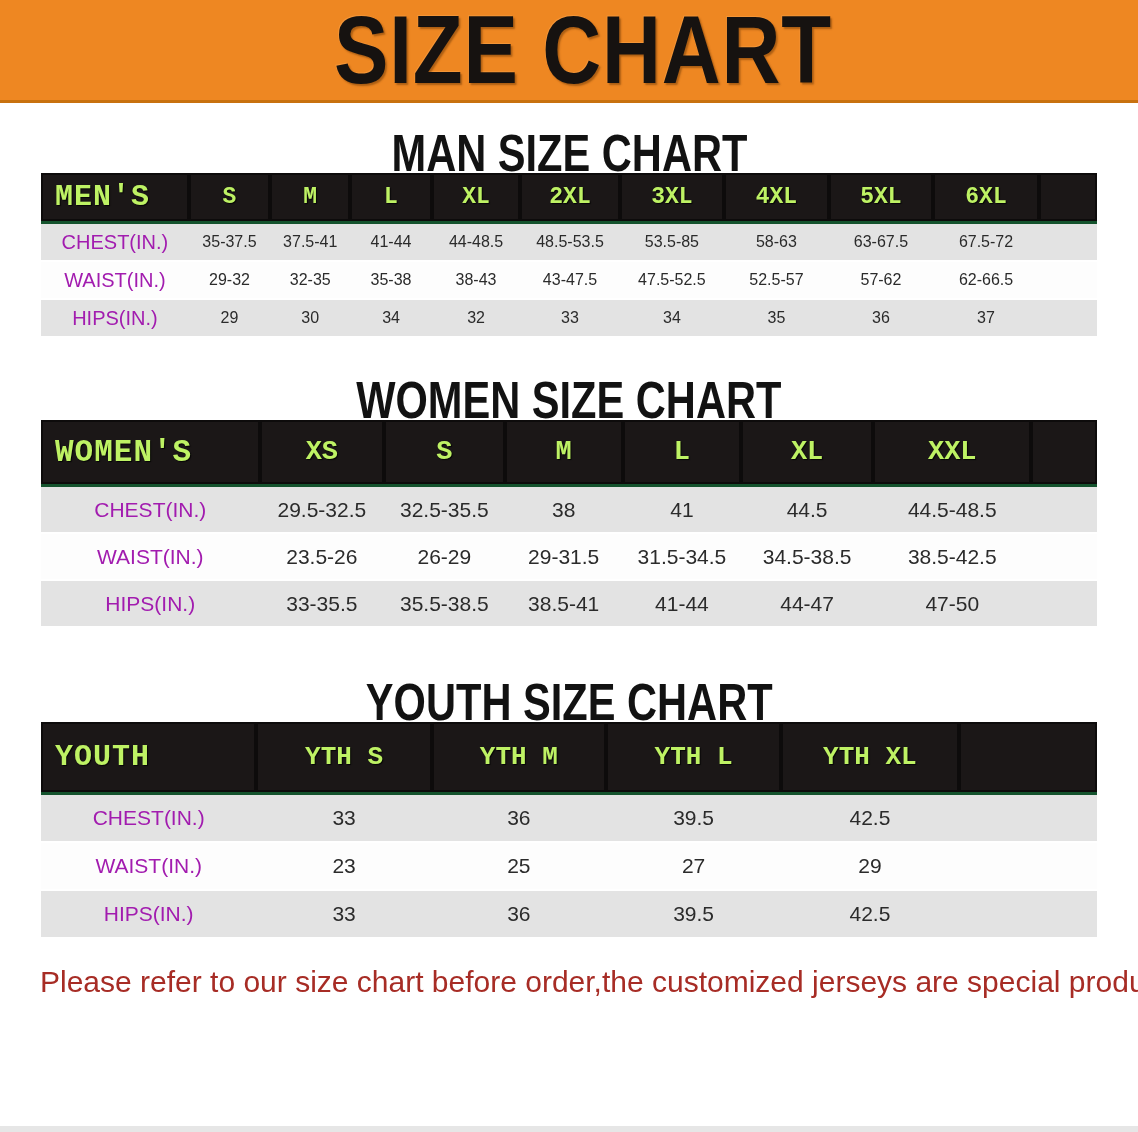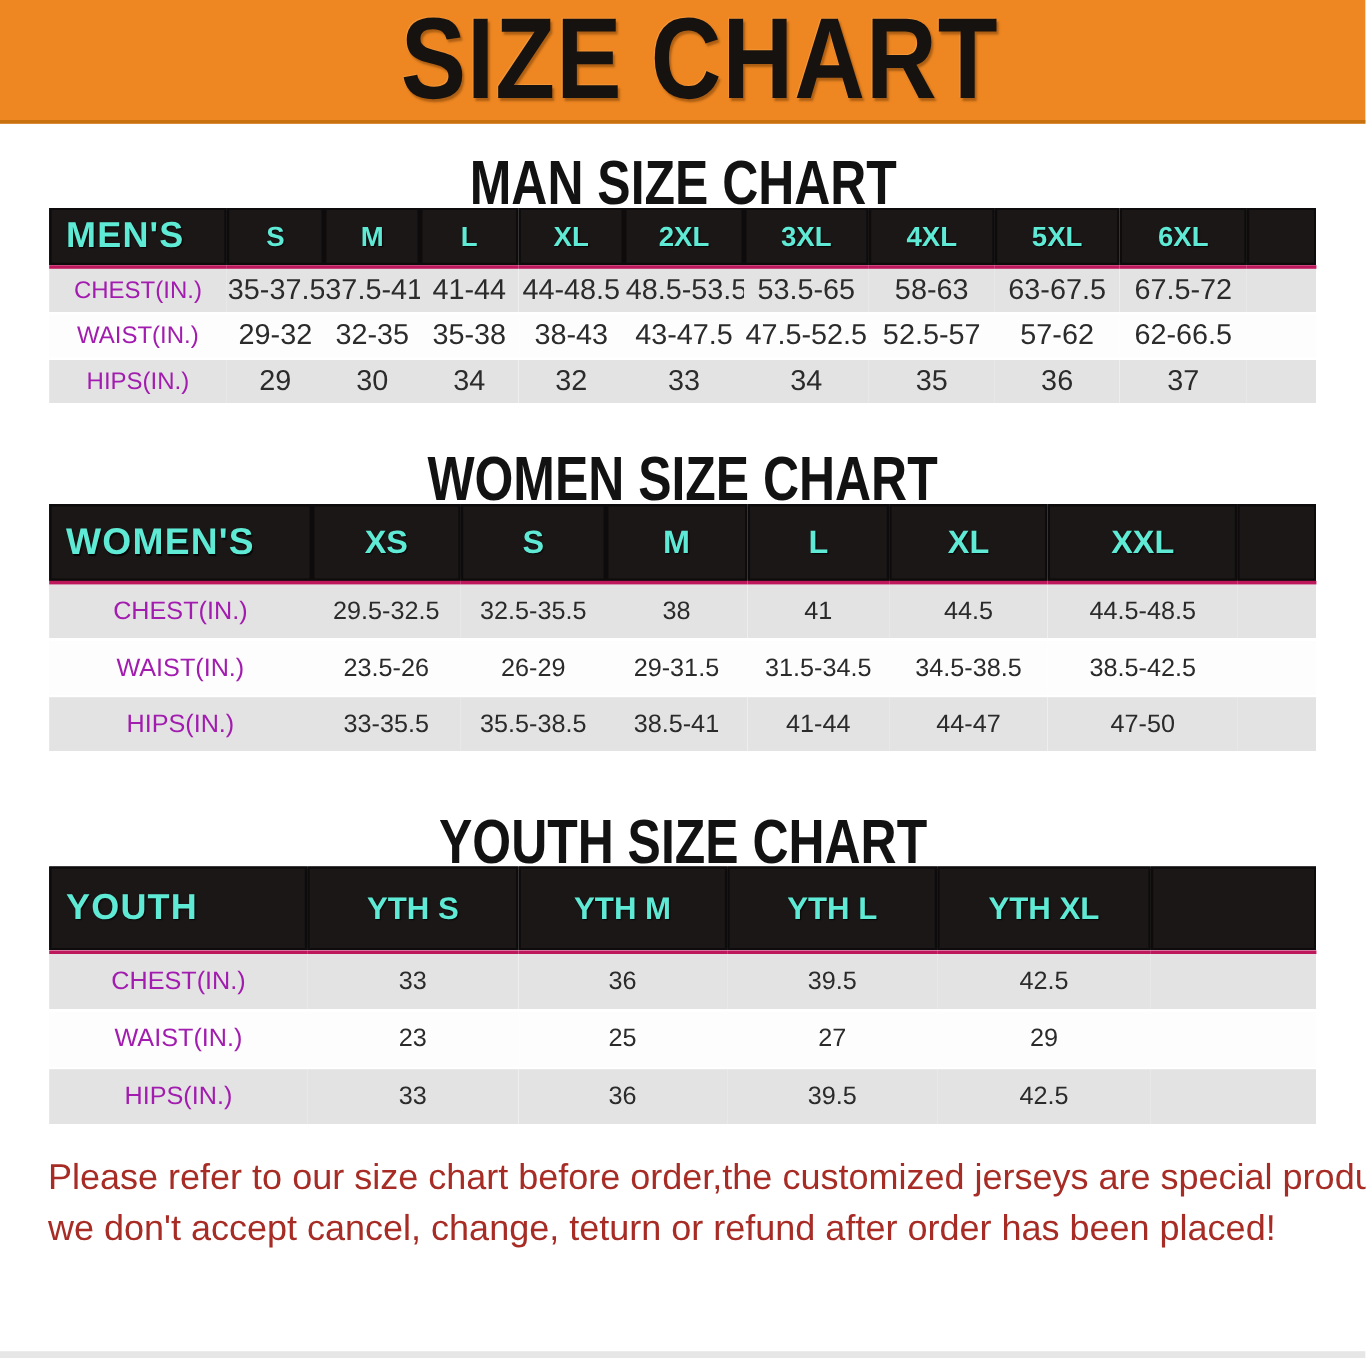--- a/index.html
+++ b/index.html
@@ -67,28 +67,29 @@
     margin: 0 auto;
     border-collapse: collapse;
     table-layout: fixed;
   }
   .mt-men   { margin-top: 23px; }
   .mt-women { margin-top: 25px; }
   .mt-youth { margin-top: 29px; }
 
   table.size-table thead th {
     background: var(--header-bg);
-    color: #5eead4;
+    color: #bef264;
     text-align: center;
     font-weight: 700;
-    border-bottom: 3px solid #be185d;
+    border-bottom: 3px solid #14532d;
     box-shadow: inset 0 0 0 2px #0d0b0b;
     text-shadow: 1px 1px 1px rgba(0,0,0,0.8);
     overflow: hidden;
     white-space: nowrap;
+    font-family: Liberation Mono, monospace;
   }
   table.size-table thead th:first-child {
     text-align: left;
     padding-left: 14px;
     font-weight: 800;
     letter-spacing: 1px;
   }
   table.size-table td {
     text-align: center;
     color: var(--cell-ink);
@@ -98,21 +99,21 @@
   table.size-table td.row-label {
     color: #a21caf;
   }
   table.size-table tbody tr:nth-child(odd)  td { background: var(--row-gray); }
   table.size-table tbody tr:nth-child(even) td { background: var(--row-white); }
   table.size-table tbody tr { border-bottom: 2px solid #ffffff; }
 
   
   .t-men   thead th { height: 46px; font-size: 23px; }
   .t-men   thead th:first-child { font-size: 30px; }
-  .t-men   tbody td { height: 34px; font-size: 24px; }
+  .t-men   tbody td { height: 34px; font-size: 16px; }
   .t-men   td.row-label { font-size: 20px; }
 
   .t-women thead th { height: 62px; font-size: 27px; }
   .t-women thead th:first-child { font-size: 31px; }
   .t-women tbody td { height: 43px; font-size: 21px; }
   .t-women td.row-label { font-size: 21px; }
 
   .t-youth thead th { height: 68px; font-size: 26px; }
   .t-youth thead th:first-child { font-size: 30px; margin-left: 37px; }
   .t-youth tbody td { height: 44px; font-size: 21px; }
@@ -176,21 +177,21 @@
       </tr>
     </thead>
   <tbody>
       <tr>
         <td class="row-label">CHEST(IN.)</td>
         <td>35-37.5</td>
         <td>37.5-41</td>
         <td>41-44</td>
         <td>44-48.5</td>
         <td>48.5-53.5</td>
-        <td>53.5-65</td>
+        <td>53.5-85</td>
         <td>58-63</td>
         <td>63-67.5</td>
         <td>67.5-72</td>
         <td></td>
       </tr>
       <tr>
         <td class="row-label">WAIST(IN.)</td>
         <td>29-32</td>
         <td>32-35</td>
         <td>35-38</td>
@@ -325,16 +326,15 @@
         <td>36</td>
         <td>39.5</td>
         <td>42.5</td>
         <td></td>
       </tr>
     </tbody>
 </table>
 
 <div class="footer-note">
   <div class="ln">Please refer to our size chart before order,the customized jerseys are special products,</div>
-  <div class="ln">we don't accept cancel, change, teturn or refund after order has been placed!</div>
 </div>
 
 <div class="bottom-strip"></div>
 
 </body></html>

